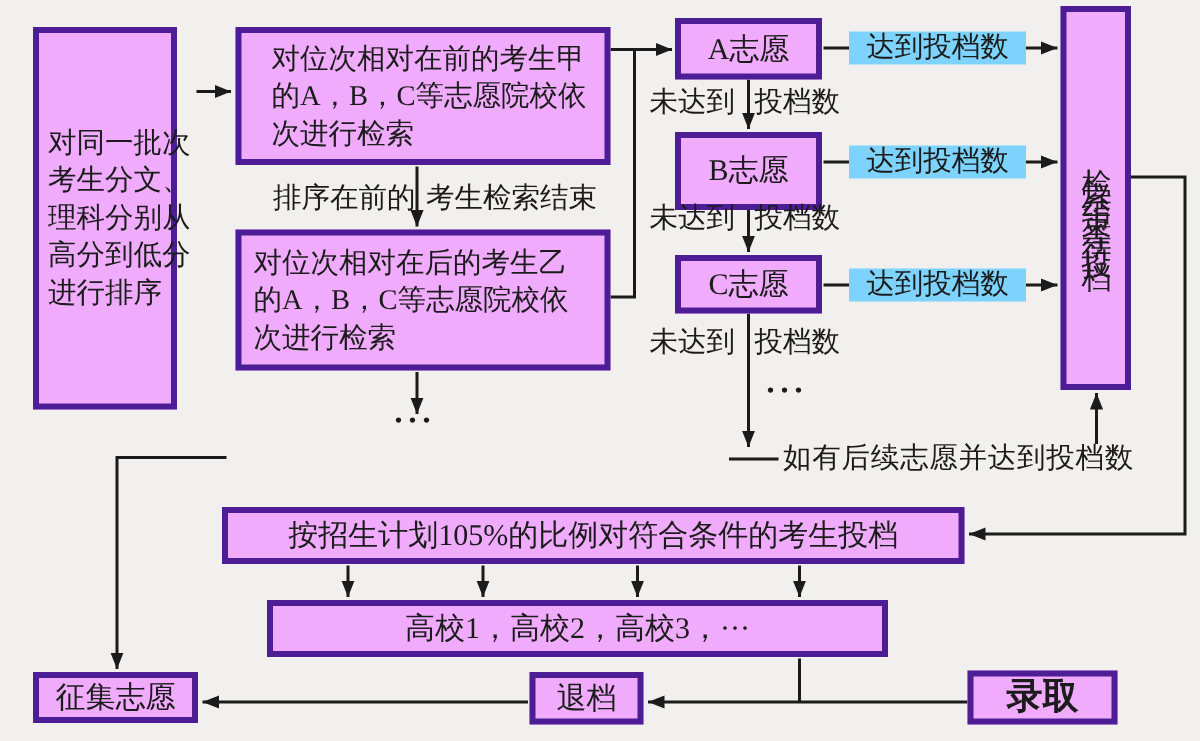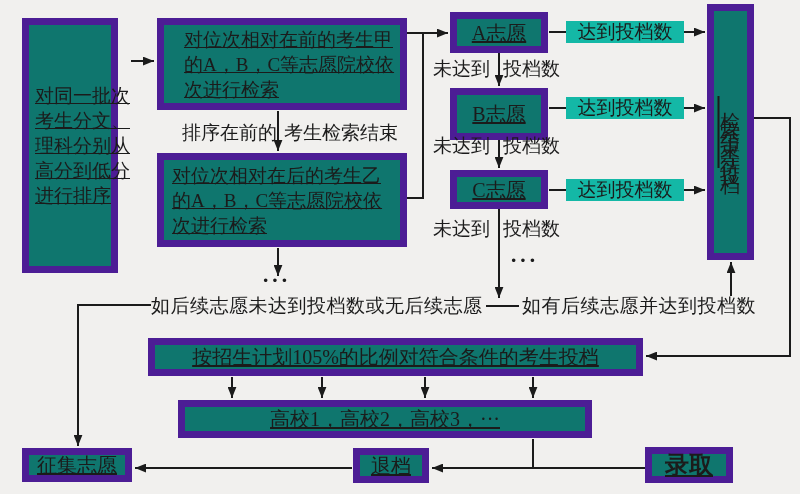--- a/index.html
+++ b/index.html
@@ -10,45 +10,44 @@
   #stage{
     position:relative;
     width:800px;height:494px;
     background:#f1f0ee;
     overflow:hidden;
     color:#1b1b1b;
   }
   #wires{position:absolute;left:0;top:0;width:800px;height:494px;}
   .bx{
     position:absolute;
-    border:7px solid #4c1d95;
-    background:#0f766e;
+    border:4px solid #4c1d95;
+    background:#f0abfc;
     box-sizing:border-box;
     display:flex;
     align-items:center;
     justify-content:center;
     font-size:20px;
     line-height:1.2;
     white-space:nowrap;
-    text-decoration:underline;
   }
   .bx.multiline{
     flex-direction:column;
     align-items:flex-start;
     justify-content:center;
     font-size:19px;
     line-height:25px;
   }
   .lbl{
     position:absolute;
     font-size:19px;
     line-height:22px;
     white-space:nowrap;
   }
-  .masked{background:#14b8a6;padding:0 3px;}
+  .masked{background:#7dd3fc;padding:0 3px;}
   .dots{
     font-size:22px;
     font-weight:bold;
     letter-spacing:2px;
   }
   
   #sort-box{left:22px;top:18px;width:96px;height:255px;padding-left:6px;}
   #jia-box{left:157px;top:18px;width:250px;height:92px;padding-left:20px;}
   #yi-box{left:157px;top:153px;width:250px;height:94px;padding-left:8px;}
   #choice-a-box{left:450px;top:12px;width:98px;height:41px;}
@@ -57,21 +56,21 @@
   #search-wait-box{left:707px;top:4px;width:47px;height:256px;}
   #search-wait-box .vtext{
     writing-mode:vertical-rl;
     letter-spacing:9px;
     font-size:20px;
   }
   #plan-box{left:148px;top:338px;width:495px;height:38px;}
   #schools-box{left:178px;top:400px;width:414px;height:38px;}
   #collect-box{left:22px;top:448px;width:110px;height:34px;}
   #withdraw-box{left:353px;top:448px;width:76px;height:35px;}
-  #admit-box{left:645px;top:447px;width:88px;height:36px;font-weight:bold;font-size:24px;}
+  #admit-box{left:645px;top:447px;width:100px;height:36px;font-weight:bold;font-size:24px;}
   
   #sorted-done{left:182px;top:122px;width:216px;display:flex;justify-content:space-between;}
   #reached-1{left:566px;top:21px;width:112px;text-align:center;}
   #reached-2{left:566px;top:97px;width:112px;text-align:center;}
   #reached-3{left:566px;top:179px;width:112px;text-align:center;}
   #notreached-1{left:433px;top:58px;}
   #quota-1{left:503px;top:58px;}
   #notreached-2{left:433px;top:135px;}
   #quota-2{left:503px;top:135px;}
   #notreached-3{left:433px;top:218px;}
@@ -164,16 +163,15 @@
   <div class="lbl" id="notreached-1">未达到</div>
   <div class="lbl" id="quota-1">投档数</div>
   <div class="lbl" id="notreached-2">未达到</div>
   <div class="lbl" id="quota-2">投档数</div>
   <div class="lbl" id="notreached-3">未达到</div>
   <div class="lbl" id="quota-3">投档数</div>
 
   <div class="lbl dots" id="dots-left">···</div>
   <div class="lbl dots" id="dots-right">···</div>
 
-  <div class="lbl" id="if-no-next">如后续志愿未达到投档数或无后续志愿</div>
   <div class="lbl" id="if-next">如有后续志愿并达到投档数</div>
 
 </div>
 
 </body></html>

